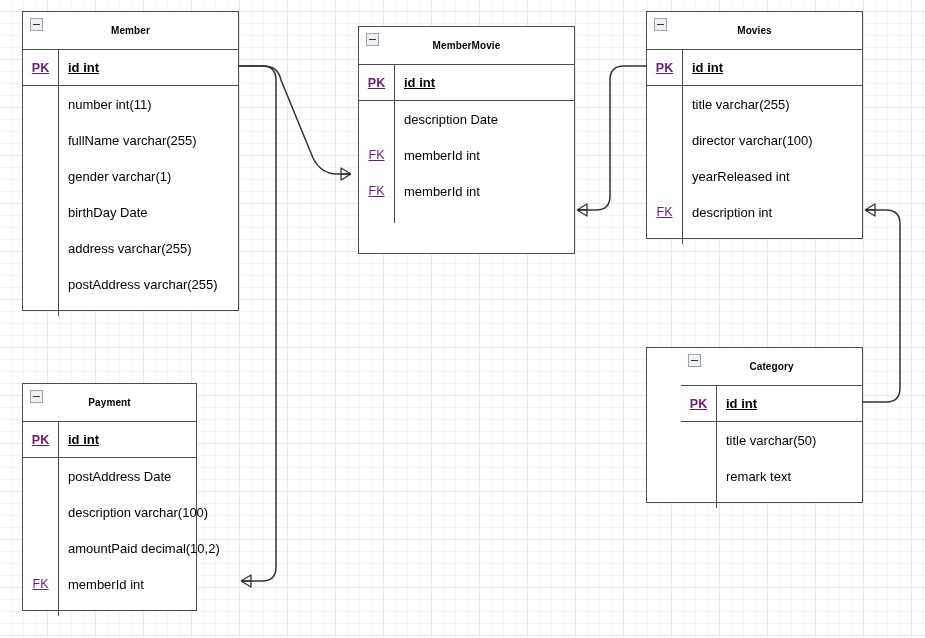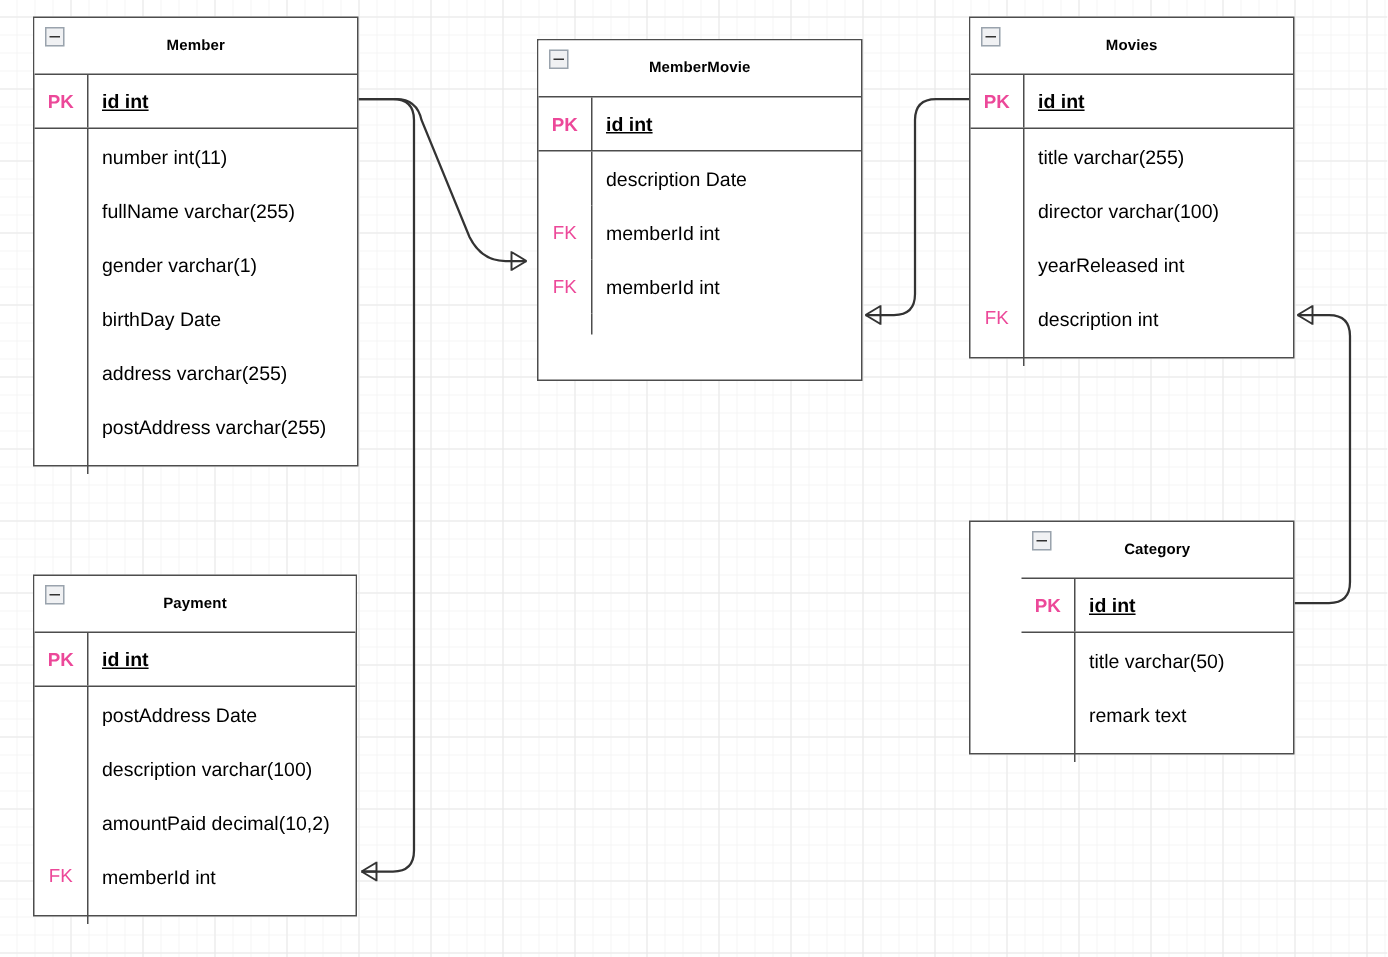--- a/index.html
+++ b/index.html
@@ -81,26 +81,27 @@
     height: 36px;
   }
   .attr-row.pk-row {
     border-bottom: 1.6px solid #4d4d4d;
   }
   .key-cell {
     box-sizing: border-box;
     flex: 0 0 auto;
     text-align: center;
     font-size: 12.5px;
-    color: #ec4899;
+    color: #701a75;
     align-self: stretch;
     display: flex;
     align-items: center;
     justify-content: center;
     border-right: 1.4px solid #4d4d4d;
+    text-decoration: underline;
   }
   .key-cell.bold { font-weight: bold; }
   .name-cell {
     box-sizing: border-box;
     padding-left: 9px;
     font-size: 13px;
     white-space: nowrap;
     color: #000;
   }
   .name-cell.pk-name {
@@ -250,21 +251,21 @@
         <div class="key-cell" style="width:36px">FK</div>
         <div class="name-cell">description int</div>
       </div>
       <div class="spacer-row">
         <div class="key-cell" style="width:36px"></div>
         <div class="name-cell"></div>
       </div>
     </div>
   </div>
 
-  <div class="entity" style="left:22px; top:383px; width:216px; height:228px;">
+  <div class="entity" style="left:22px; top:383px; width:175px; height:228px;">
     <div class="entity-header">
       <span class="collapse-icon">
           <span class="bar"></span>
         </span>
       <span class="entity-title">Payment</span>
     </div>
     <div class="entity-body">
       <div class="attr-row pk-row">
         <div class="key-cell bold" style="width:36px">PK</div>
         <div class="name-cell pk-name">id int</div>

